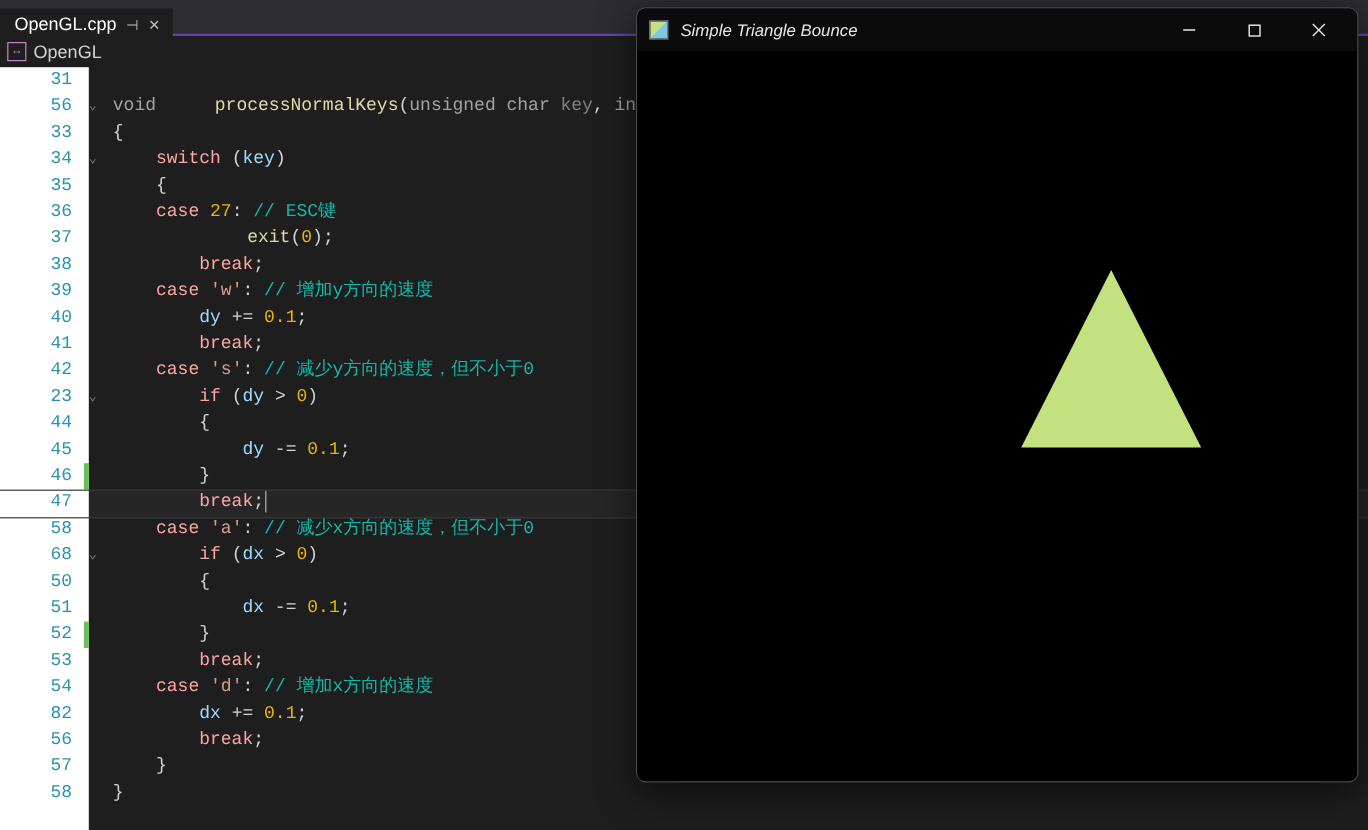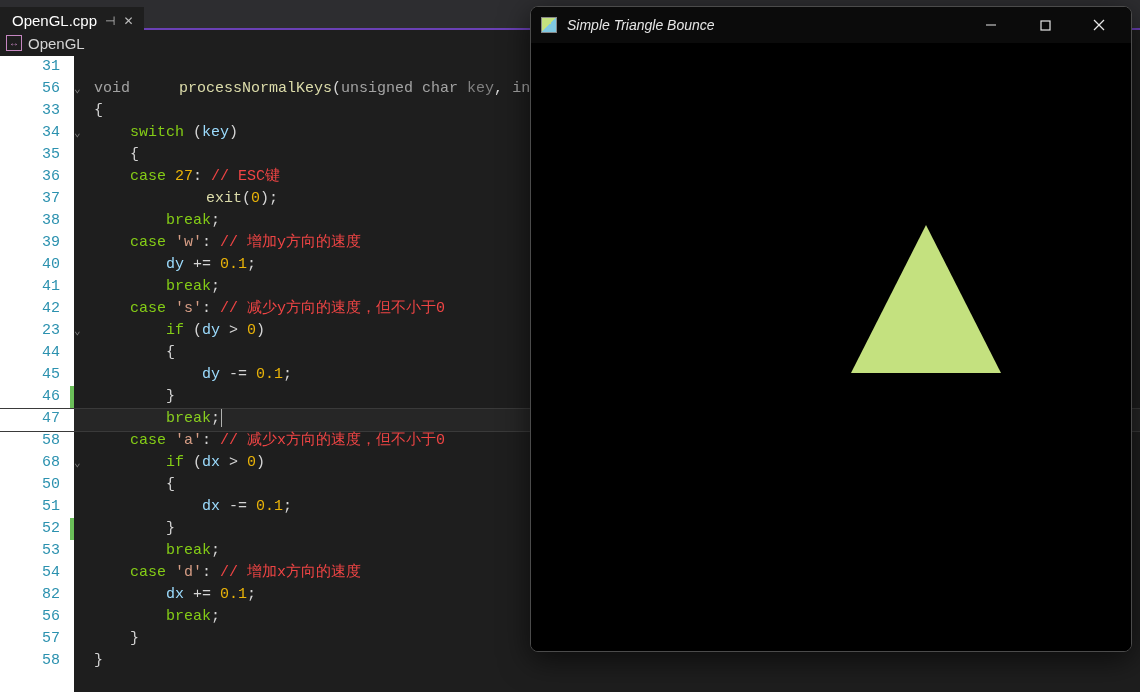--- a/index.html
+++ b/index.html
@@ -115,26 +115,26 @@
   .caret {
     display:inline-block;
     width:1px; height:18px;
     background:#aeafad;
     vertical-align:middle;
     margin-left:1px;
   }
 
   
   .t-kw   { color: #a3a3a3; }   
-  .t-kw2  { color: #84cc16; margin-top: 16px; }   
+  .t-kw2  { color: #fca5a5; margin-top: 16px; }   
   .t-id   { color: #9cdcfe; }   
   .t-fn   { color: #dcdcaa; margin-left: 40px; }   
   .t-num  { color: #eab308; }   
   .t-str  { color: #d69d85; }   
-  .t-cmt  { color: #ef4444; }   
+  .t-cmt  { color: #14b8a6; }   
   .t-punc { color: #d4d4d4; }
   .t-brace{ color: #d4d4d4; }
   .t-grey { color: #808080; }
 
   .indent-guide { color:#404040; }
 
   
   .outwin {
     position: absolute;
     left: 530px;

